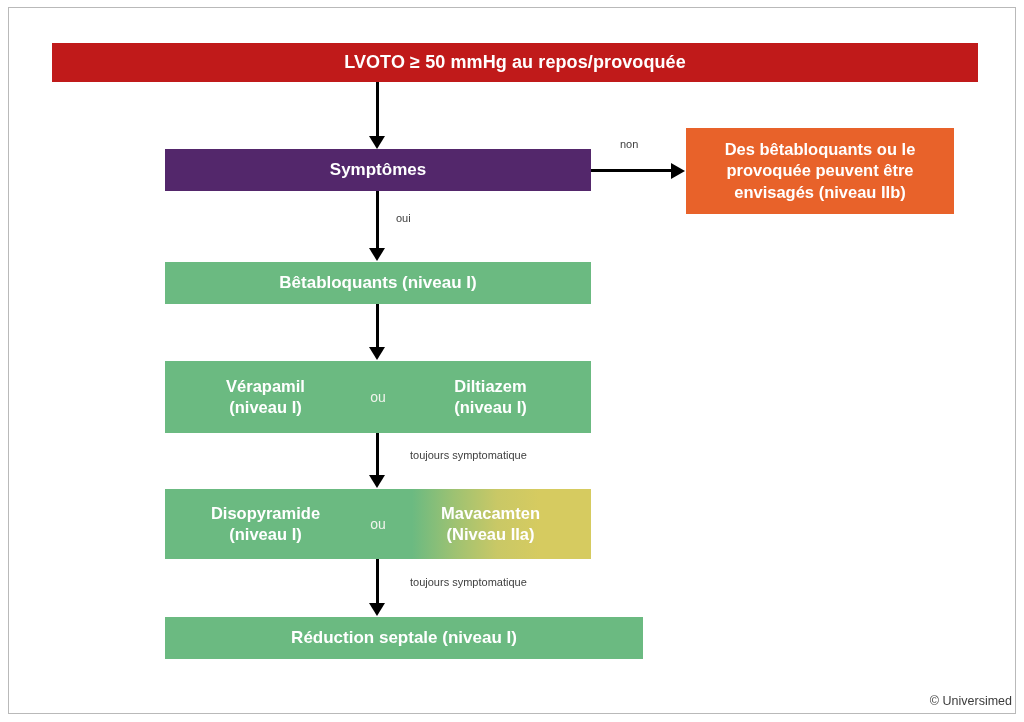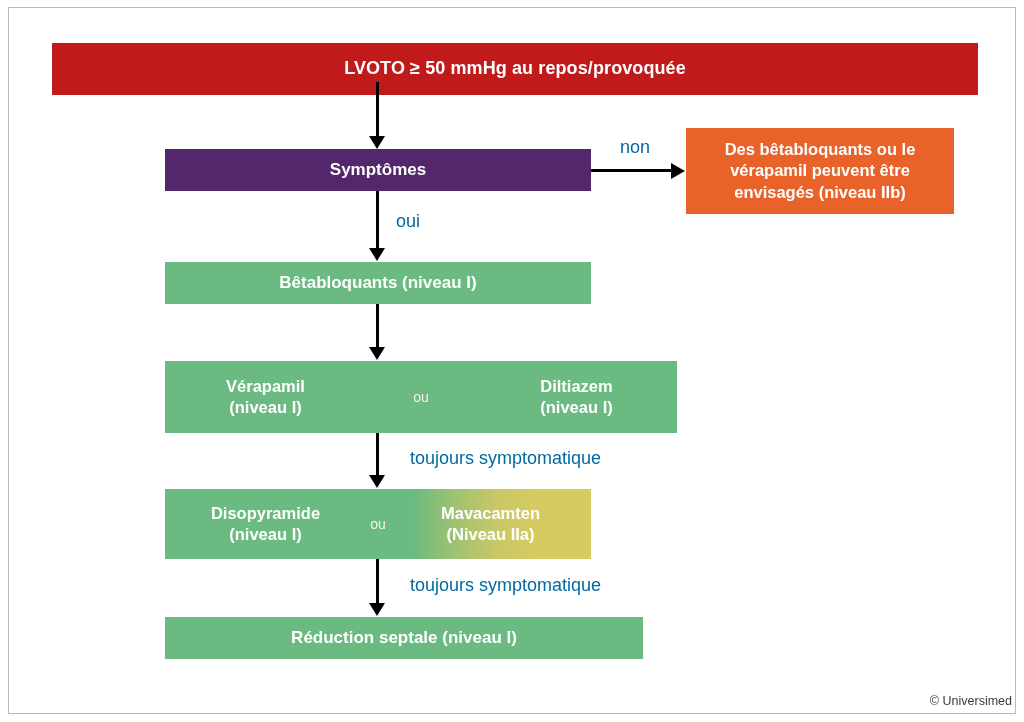--- a/index.html
+++ b/index.html
@@ -40,21 +40,21 @@
     font-weight: bold;
     line-height: 1.18;
     text-align: center;
   }
 
   
   .node-lvoto {
     left: 52px;
     top: 43px;
     width: 926px;
-    height: 52px;
+    height: 39px;
     background: #c01a1a;
     font-size: 18px;
     letter-spacing: .1px;
   }
   .node-symptomes {
     left: 165px;
     top: 149px;
     width: 426px;
     height: 42px;
     background: #53276b;
@@ -74,21 +74,21 @@
     left: 165px;
     top: 262px;
     width: 426px;
     height: 42px;
     background: #6bba81;
     font-size: 17px;
   }
   .node-verap {
     left: 165px;
     top: 361px;
-    width: 512px;
+    width: 426px;
     height: 72px;
     background: #6bba81;
   }
   .node-disop {
     left: 165px;
     top: 489px;
     width: 426px;
     height: 70px;
     background: linear-gradient(to right,
         #6bba81 0%,
@@ -159,22 +159,22 @@
     width: 0;
     height: 0;
     border-top: 8px solid transparent;
     border-bottom: 8px solid transparent;
     border-left: 14px solid #000000;
   }
 
   
   .edge-label {
     position: absolute;
-    font-size: 18px;
-    color: #0369a1;
+    font-size: 11px;
+    color: #404040;
     font-weight: normal;
     white-space: nowrap;
     line-height: 1.1;
   }
 
   .footer {
     position: absolute;
     right: 12px;
     bottom: 14px;
     font-size: 12.5px;
@@ -193,21 +193,21 @@
 
   <div class="vline" style="left:376px; top:82px; height:55px;"></div>
   <div class="arrow-down" style="left:369px; top:136px;"></div>
 
   <div class="node node-symptomes">Symptômes</div>
 
   <div class="hline" style="left:591px; top:169px; width:81px;"></div>
   <div class="arrow-right" style="left:671px; top:163px;"></div>
   <div class="edge-label" style="left:620px; top:138px;">non</div>
 
-  <div class="node node-orange">Des bêtabloquants ou le vérapamil peuvent être envisagés (niveau IIb)</div>
+  <div class="node node-orange">Des bêtabloquants ou le provoquée peuvent être envisagés (niveau IIb)</div>
 
   <div class="vline" style="left:376px; top:191px; height:58px;"></div>
   <div class="arrow-down" style="left:369px; top:248px;"></div>
   <div class="edge-label" style="left:396px; top:212px;">oui</div>
 
   <div class="node node-beta">Bêtabloquants (niveau I)</div>
 
   <div class="vline" style="left:376px; top:304px; height:44px;"></div>
   <div class="arrow-down" style="left:369px; top:347px;"></div>
 

